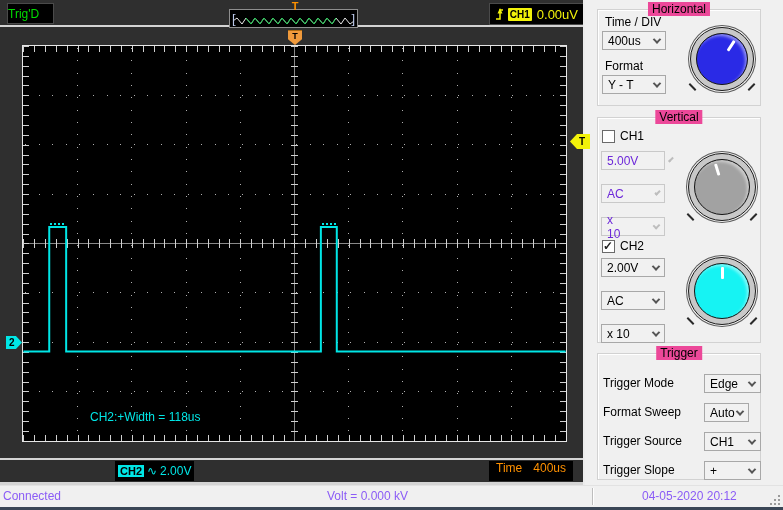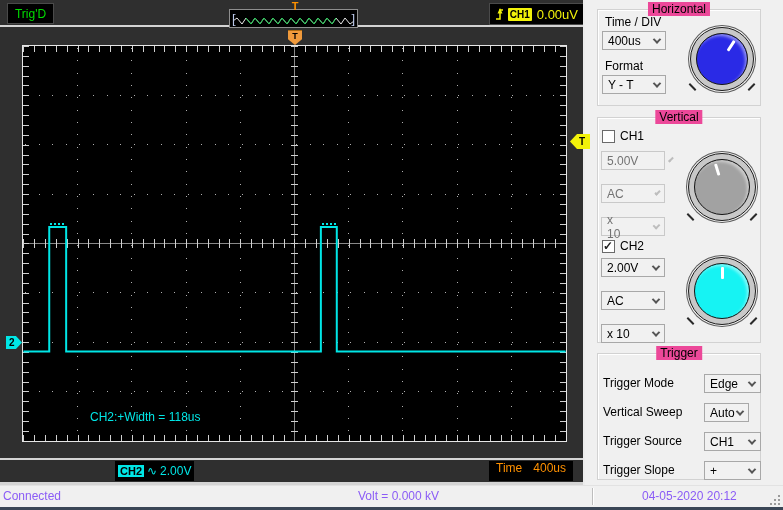--- a/index.html
+++ b/index.html
@@ -5,21 +5,21 @@
   * { margin:0; padding:0; box-sizing:border-box; }
   html,body { width:783px; height:510px; }
   body { font-family:"Liberation Sans", sans-serif; font-size:12px; background:#f0f0f0; }
   .window { position:relative; width:783px; height:510px; overflow:hidden; background:#f0f0f0; }
 
   
   .dark-area { position:absolute; left:0; top:0; width:583px; height:485px; background:#2f2f2f; }
   .topbar-divider { position:absolute; left:0; top:25px; width:583px; height:2px; background:#d4d4d4; }
 
   .trig-box { position:absolute; left:7px; top:3px; width:47px; height:21px; background:#000;
-              border:1px solid #4a4a4a; color:#00dc00; display:flex; align-items:center; justify-content:center; }
+              border:1px solid #4a4a4a; color:#00dc00; display:flex; align-items:center; }
   .preview-box { position:absolute; left:229px; top:9px; width:129px; height:19px; background:#000;
                  border:1px solid #8f8f8f; z-index:3; }
   .preview-bracket { position:absolute; top:1px; color:#b9c6e8; font-size:13px; line-height:15px; }
   .pb-l { left:2px; } .pb-r { right:2px; }
   .preview-t { position:absolute; left:284px; top:0px; width:22px; text-align:center; color:#ff9100;
                font-weight:bold; font-size:11px; z-index:4; }
   .readout-box { position:absolute; left:489px; top:3px; width:95px; height:22px; background:#000;
                  border:1px solid #4a4a4a; display:flex; align-items:center; gap:5px; padding:0 5px; }
   .ch1-badge { background:#f2f20a; color:#000; font-weight:bold; font-size:10px; padding:1px 2px; border-radius:1px; }
   .readout-val { color:#f2f20a; font-size:13px; }
@@ -58,21 +58,21 @@
                  padding:0 4px; white-space:nowrap; }
   .g-horizontal { left:12px; top:9px; width:164px; height:97px; }
   .g-vertical { left:12px; top:117px; width:164px; height:226px; }
   .g-trigger { left:12px; top:353px; width:164px; height:127px;padding-left:17px; }
   .plabel { position:absolute; color:#000; white-space:nowrap; }
 
   .combo { position:absolute; width:64px; height:19px; background:#f1f1f1; border:1px solid #a8a8a8;
            display:flex; align-items:center; justify-content:space-between; padding:0 5px; cursor:default; }
   .combo .chev { width:6px; height:6px; border-right:2px solid #555; border-bottom:2px solid #555;
                  transform:rotate(45deg) translate(-1px,-1px); }
-  .combo.disabled { color:#737373; border-color:#c9c9c9;gap:32px; }
+  .combo.disabled { color:#6d28d9; border-color:#c9c9c9;gap:32px; }
   .combo.disabled .chev { border-color:#bdbdbd; }
 
   .checkbox { position:absolute; width:13px; height:13px; background:#fff; border:1px solid #6a6a6a; }
   .checkbox.checked::after { content:"\2713"; position:absolute; left:0px; top:-2px; font-size:12px;
                              font-weight:bold; color:#222; }
 
   .knob { position:absolute; border-radius:50%; background:#c8c8c8; border:1px solid #1c1c1c;
           box-shadow:0 0 0 1px #f2f2f2, 0 0 0 2px #5a5a5a; }
   .face { position:absolute; inset:5px; border-radius:50%; border:1px solid #141414;
           box-shadow:inset -2px 2px 3px rgba(255,255,255,0.45); }
@@ -84,21 +84,21 @@
          background:#fff; border-radius:1px; }
   .foot { position:absolute; width:9px; height:2px; background:#2a2a2a; }
   .foot-l { left:-3px; bottom:2px; transform:rotate(45deg); }
   .foot-r { right:-3px; bottom:2px; transform:rotate(-45deg); }
 
   
   .status-bar { position:absolute; left:0; top:485px; width:783px; height:22px; background:#f0f0f0;
                 border-top:1px solid #e2e2e2; }
   .status-item { position:absolute; top:3px; color:#8b5cf6; }
   .st-left { left:3px; }
-  .st-center { left:358px; }
+  .st-center { left:327px; }
   .st-sep { position:absolute; left:592px; top:2px; width:2px; height:17px;
             border-left:1px solid #bdbdbd; border-right:1px solid #fff; }
   .st-right { left:642px; }
   .size-grip { position:absolute; right:3px; bottom:2px; width:2px; height:2px; background:#9a9a9a;
                box-shadow:-8px 0 #9a9a9a,-4px 0 #9a9a9a,0 -4px #9a9a9a,-4px -4px #9a9a9a,0 -8px #9a9a9a; }
   .bottom-band { position:absolute; left:0; top:507px; width:783px; height:3px; background:#3a4656; }
 </style>
 </head>
 <body>
 
@@ -267,21 +267,21 @@
     </div>
 
     <div class="group g-trigger">
       <span class="group-title">Trigger</span>
     </div>
     <span class="plabel" style="left:18px; top:376px;">Trigger Mode</span>
     <div class="combo" style="left:119px; top:374px; width:57px;">
       <span>Edge</span>
       <span class="chev"></span>
     </div>
-    <span class="plabel" style="left:18px; top:405px;">Vertical Sweep</span>
+    <span class="plabel" style="left:18px; top:405px;">Format Sweep</span>
     <div class="combo" style="left:119px; top:403px; width:45px;">
       <span>Auto</span>
       <span class="chev"></span>
     </div>
     <span class="plabel" style="left:18px; top:434px;">Trigger Source</span>
     <div class="combo" style="left:119px; top:432px; width:57px;">
       <span>CH1</span>
       <span class="chev"></span>
     </div>
     <span class="plabel" style="left:18px; top:463px;">Trigger Slope</span>

